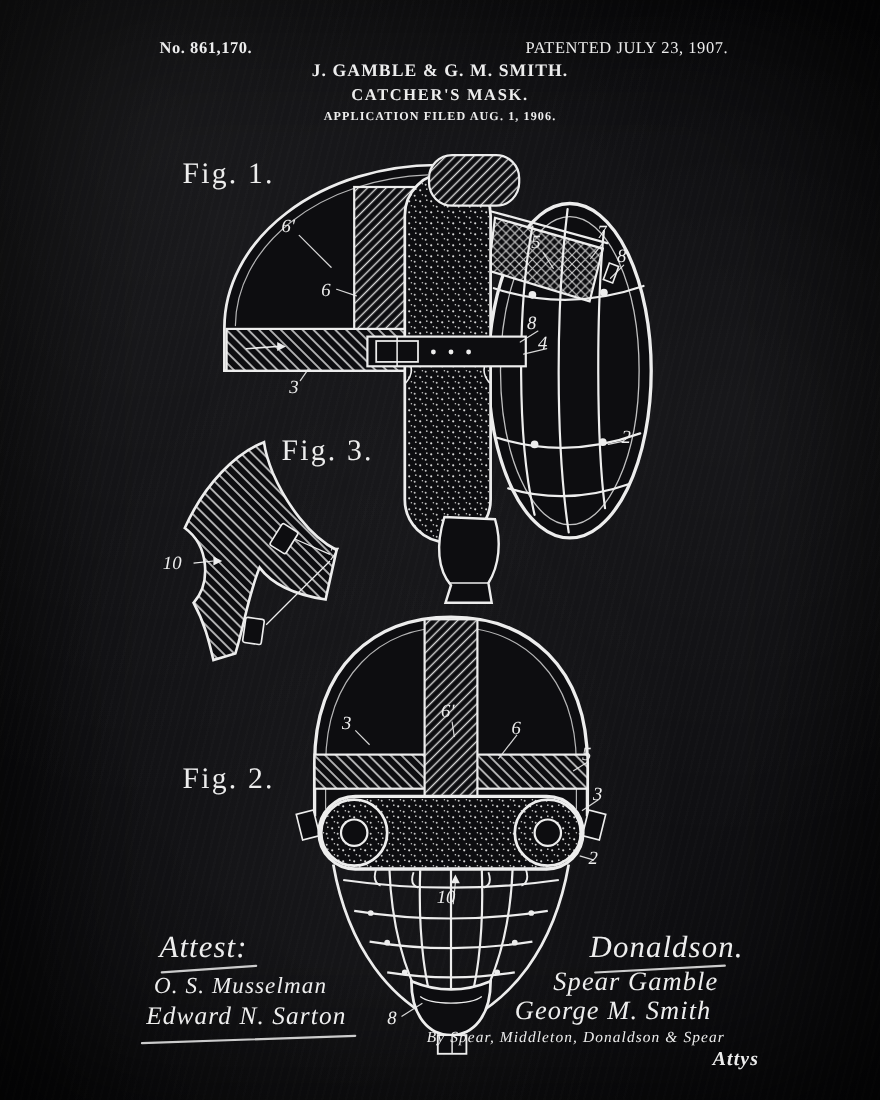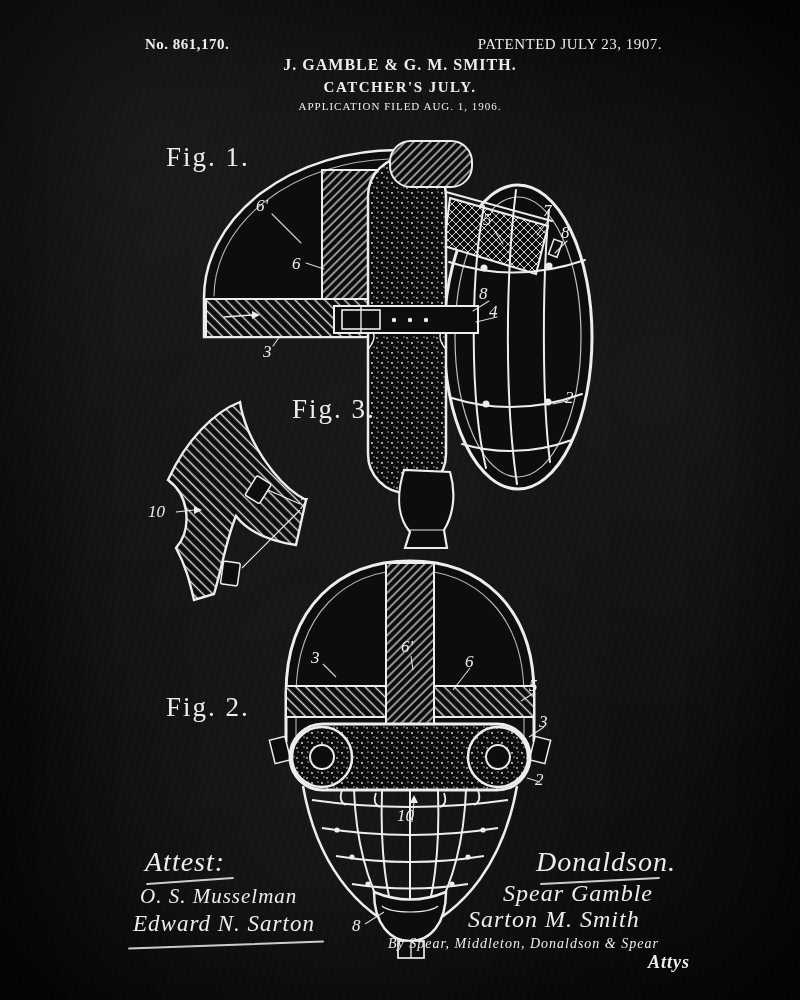--- a/index.html
+++ b/index.html
@@ -16,39 +16,39 @@
       radial-gradient(ellipse at 18% 12%, rgba(255,255,255,0.05), transparent 50%),
       radial-gradient(ellipse at 82% 38%, rgba(255,255,255,0.035), transparent 45%),
       radial-gradient(ellipse at 40% 78%, rgba(255,255,255,0.03), transparent 45%),
       radial-gradient(ellipse at 50% 50%, transparent 55%, rgba(0,0,0,0.5) 100%),
       repeating-linear-gradient(104deg, rgba(255,255,255,0.012) 0 2px, rgba(0,0,0,0) 2px 7px);
   }
   .hdr-left  { position:absolute; left:145px; top:36px; font-weight:bold; font-size:15px; letter-spacing:0.5px; }
   .hdr-right { position:absolute; right:138px; top:36px; font-weight:normal; font-size:15px; letter-spacing:0.5px; }
   .hdr-byline { position:absolute; left:0; top:56px; width:100%; text-align:center; font-weight:bold; font-size:16px; letter-spacing:1px; }
   .hdr-title  { position:absolute; left:0; top:79px; width:100%; text-align:center; font-weight:bold; font-size:15px; letter-spacing:1.5px; }
-  .hdr-app    { position:absolute; left:0; top:100px; width:100%; text-align:center; font-weight:normal; font-size:11px; letter-spacing:1px; }
+  .hdr-app    { position:absolute; left:0; top:100px; width:100%; text-align:center; font-weight:bold; font-size:11px; letter-spacing:1px; }
   .drawing { position:absolute; left:0; top:0; }
   .fig-label { position:absolute; font-size:27px; letter-spacing:2px; white-space:nowrap; }
   .ref { position:absolute; font-style:italic; font-size:17px; white-space:nowrap; }
   .script { position:absolute; font-style:italic; white-space:nowrap; letter-spacing:1px; }
   .flourish { position:absolute; height:2px; background:rgba(237,237,237,0.85); border-radius:2px; }
 </style>
 </head>
 <body>
 
 <div class="poster">
 
   <div class="texture"></div>
 
   <header>
     <span class="hdr-left">No. 861,170.</span>
     <span class="hdr-right">PATENTED JULY 23, 1907.</span>
     <div class="hdr-byline">J. GAMBLE &amp; G. M. SMITH.</div>
-    <div class="hdr-title">CATCHER'S JULY.</div>
+    <div class="hdr-title">CATCHER'S MASK.</div>
     <div class="hdr-app">APPLICATION FILED AUG. 1, 1906.</div>
   </header>
 
   <svg class="drawing" viewBox="0 0 800 1000" width="800" height="1000">
     <defs>
       <pattern id="hatchNE" width="7" height="7" patternUnits="userSpaceOnUse" patternTransform="rotate(-45)">
         <rect width="7" height="7" fill="#0d0d10"></rect>
         <line x1="3.5" y1="0" x2="3.5" y2="7" stroke="#d9d9d9" stroke-width="1.4"></line>
       </pattern>
       <pattern id="hatchNW" width="6" height="6" patternUnits="userSpaceOnUse" patternTransform="rotate(45)">
@@ -204,21 +204,21 @@
         <path d="M 544 727 L 529 737"></path>
         <path d="M 540 782 L 527 778"></path>
         <path d="M 412 822 L 414 802"></path>
         <path d="M 365 924 L 384 912"></path>
       </g>
       <polygon points="410,803 414,795 418,803" fill="#ededed"></polygon>
     </g>
   </svg>
 
   <span class="fig-label" style="left:166px; top:142px;">Fig. 1.</span>
-  <span class="fig-label" style="left:256px; top:394px;margin-left:36px;">Fig. 3.</span>
+  <span class="fig-label" style="left:256px; top:394px;">Fig. 3.</span>
   <span class="fig-label" style="left:166px; top:692px;">Fig. 2.</span>
 
   <span class="ref" style="left:256px; top:196px;">6'</span>
   <span class="ref" style="left:292px; top:254px;">6</span>
   <span class="ref" style="left:263px; top:342px;">3</span>
   <span class="ref" style="left:483px; top:210px;">5</span>
   <span class="ref" style="left:543px; top:201px;">7</span>
   <span class="ref" style="left:561px; top:223px;">8</span>
   <span class="ref" style="left:479px; top:284px;">8</span>
   <span class="ref" style="left:489px; top:302px;">4</span>
@@ -238,17 +238,17 @@
 
   <span class="script" style="left:145px; top:846px; font-size:28px;">Attest:</span>
   <div class="flourish" style="left:146px; top:880px; width:88px; transform:rotate(-4deg);"></div>
   <span class="script" style="left:140px; top:884px; font-size:21px;">O. S. Musselman</span>
   <span class="script" style="left:133px; top:911px; font-size:23px;">Edward N. Sarton</span>
   <div class="flourish" style="left:128px; top:944px; width:196px; transform:rotate(-2deg);"></div>
 
   <span class="script" style="left:536px; top:846px; font-size:28px;">Donaldson.</span>
   <div class="flourish" style="left:540px; top:880px; width:120px; transform:rotate(-3deg);"></div>
   <span class="script" style="left:503px; top:880px; font-size:24px;">Spear Gamble</span>
-  <span class="script" style="left:468px; top:906px; font-size:24px;">Sarton M. Smith</span>
+  <span class="script" style="left:468px; top:906px; font-size:24px;">George M. Smith</span>
   <span class="script" style="left:388px; top:936px; font-size:14px;">By Spear, Middleton, Donaldson &amp; Spear</span>
   <span class="script" style="left:648px; top:952px; font-size:18px;font-weight:bold;">Attys</span>
 
 </div>
 
 </body></html>

